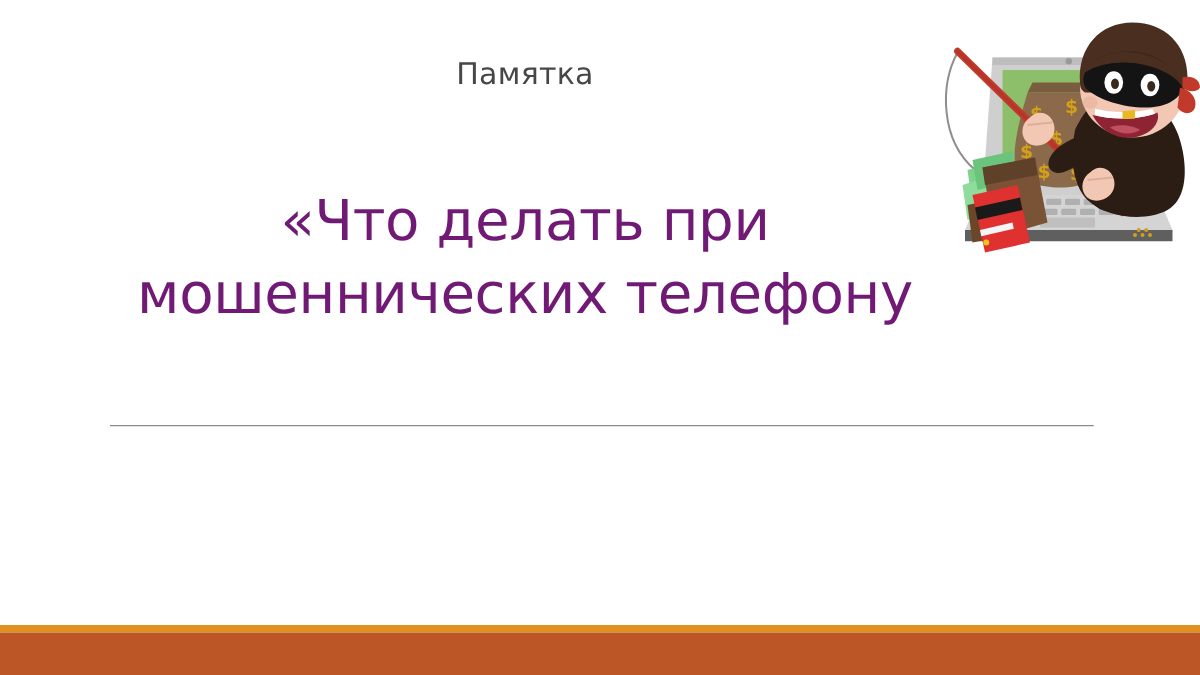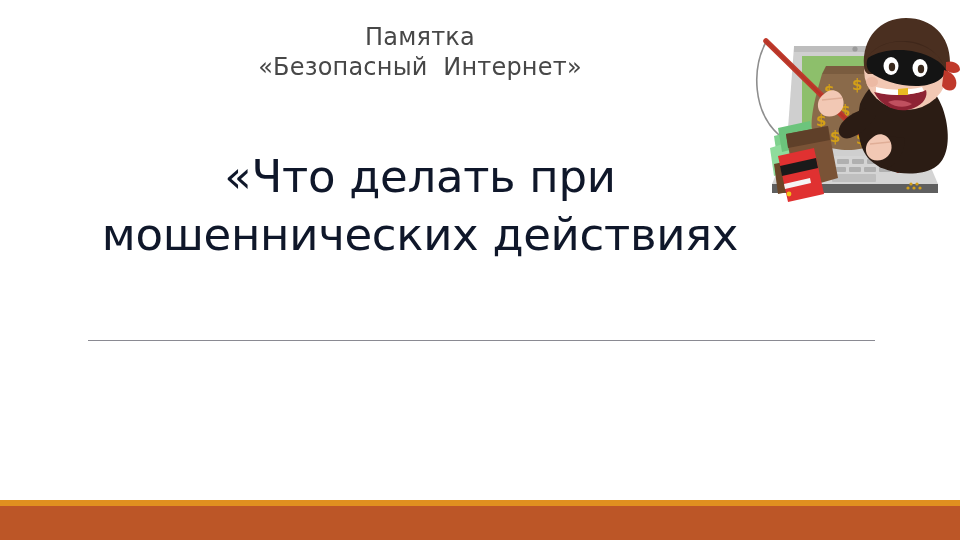--- a/index.html
+++ b/index.html
@@ -27,36 +27,37 @@
     text-align: center;
   }
   .header-line {
     font-family: "DejaVu Sans", "Liberation Sans", sans-serif;
     font-size: 24px;
     font-weight: 400;
     line-height: 30px;
     color: #474747;
     letter-spacing: 0.2px;
     white-space: pre;
+    margin-top: 22px;
   }
 
   
   .title-block {
     position: absolute;
     left: 0;
     top: 148px;
     width: 840px;
     text-align: center;
   }
   .title-line {
     font-family: "DejaVu Sans", "Liberation Sans", sans-serif;
     font-size: 45px;
     font-weight: 400;
     line-height: 58px;
-    color: #0f172a;
+    color: #701a75;
     letter-spacing: -0.3px;
     white-space: pre;
   }
 
   
   .divider {
     position: absolute;
     left: 88px;
     top: 340px;
     width: 787px;
@@ -96,26 +97,25 @@
     height: 212px;
   }
 </style>
 </head>
 <body>
 
 <div class="slide">
 
   <div class="header-block">
     <div class="header-line">Памятка</div>
-    <div class="header-line">«Безопасный  Интернет»</div>
   </div>
 
   <div class="title-block">
     <div class="title-line">«Что делать при</div>
-    <div class="title-line">мошеннических действиях</div>
+    <div class="title-line">мошеннических телефону</div>
   </div>
 
   <div class="divider"></div>
 
   <div class="bar-accent"></div>
   <div class="bar-main"></div>
 
   <div class="illustration">
     <svg viewBox="0 0 212 212" xmlns="http://www.w3.org/2000/svg">
 

